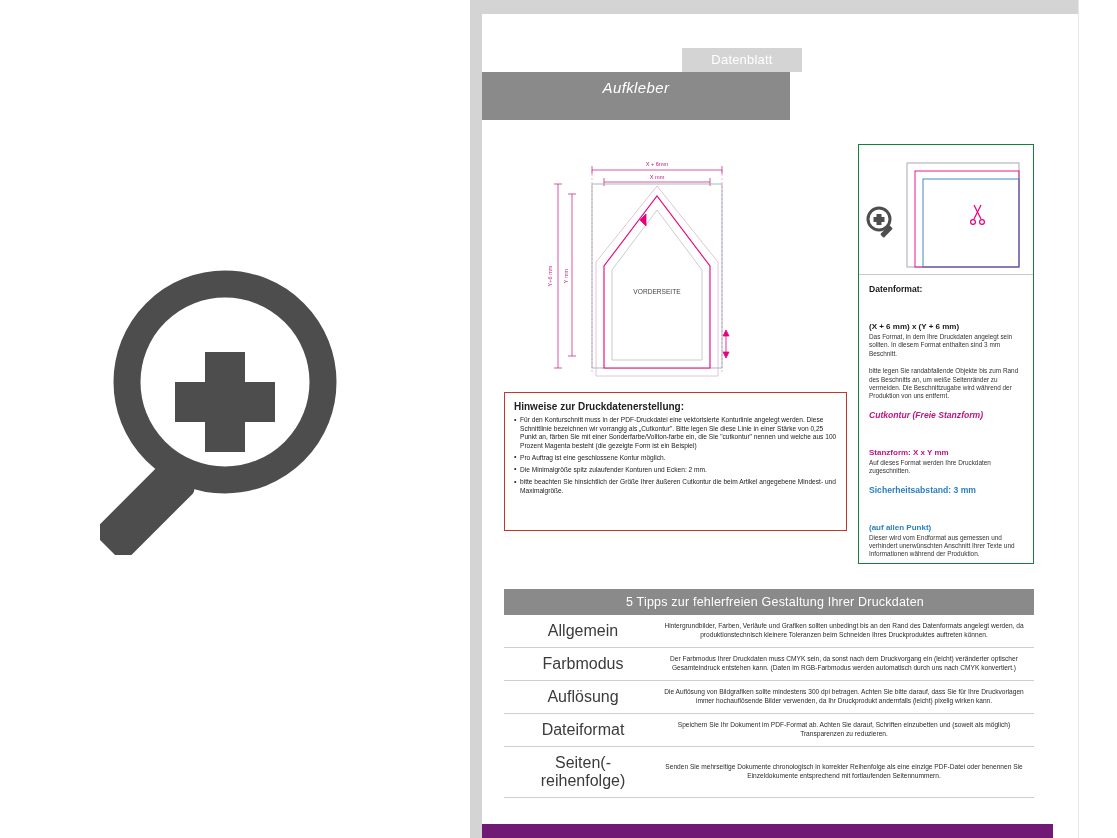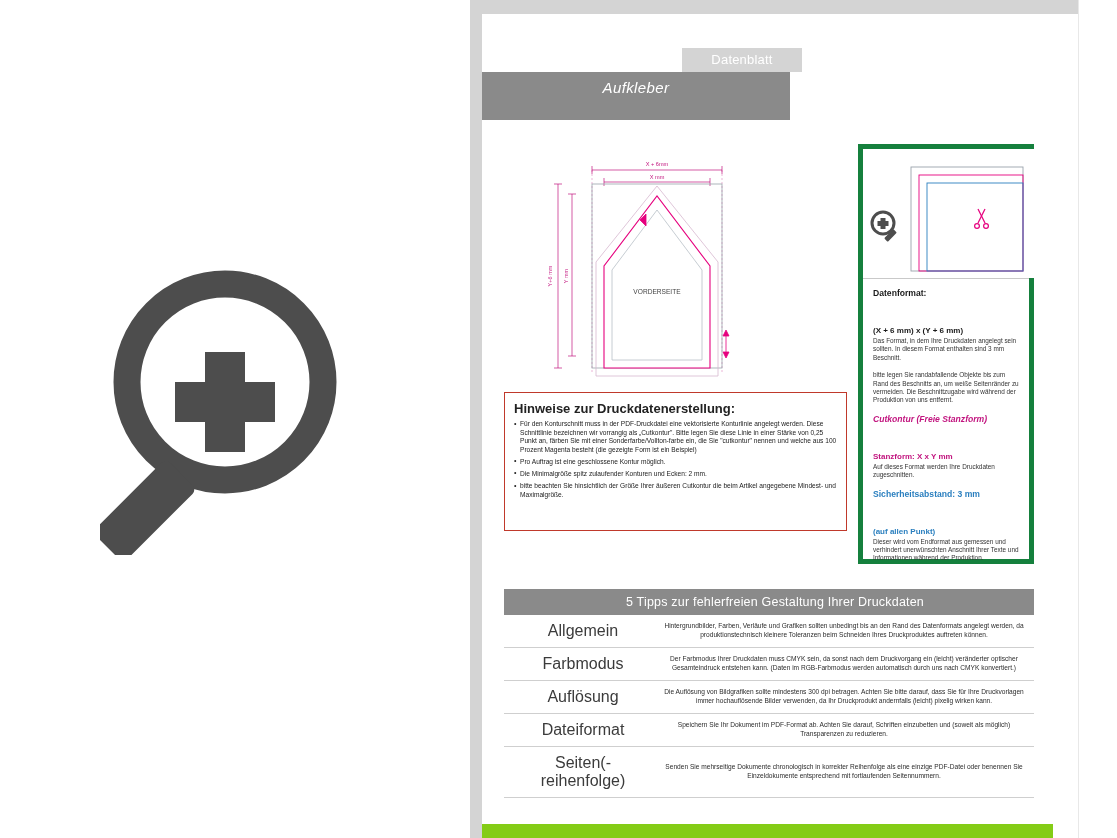--- a/index.html
+++ b/index.html
@@ -27,21 +27,21 @@
     position: absolute;
     left: 100px; top: 270px;
     width: 260px; height: 285px;
   }
 
   
   #doc {
     position: absolute;
     left: 470px; top: 0;
     width: 583px; height: 838px;
-    background: #84cc16;
+    background: #701a75;
   }
   
   #margin-top {
     position: absolute; left: 0; top: 0;
     width: 608px; height: 14px;
     background: #d4d4d4;
   }
   #margin-left {
     position: absolute; left: 0; top: 0;
     width: 12px; height: 838px;
@@ -101,21 +101,21 @@
   
   #hinweise {
     position: absolute;
     left: 22px; top: 378px;
     width: 343px; height: 139px;
     border: 1px solid #c0392b;
     background: #ffffff;
     padding: 8px 9px 6px 9px;
   }
   #hinweise .h-title {
-    font-size: 13px;
+    font-size: 10px;
     color: #222;
     margin-bottom: 4px;
     font-weight: bold;
   }
   #hinweise ul {
     margin: 0; padding: 0; list-style: none;
   }
   #hinweise li {
     position: relative;
     font-size: 6.6px;
@@ -129,21 +129,21 @@
     position: absolute; left: 0; top: -0.5px;
     font-size: 7px;
   }
 
   
   #infocol {
     position: absolute;
     left: 376px; top: 130px;
     width: 176px; height: 420px;
     background: #ffffff;
-    border: 5px solid #15803d;
+    border: 1px solid #15803d;
   }
   #infocol-preview {
     position: relative;
     height: 130px;
     border-bottom: 1px solid #c9c9c9;
     background: #ffffff;
   }
   #infocol-body {
     padding: 9px 10px 10px 10px;
   }

